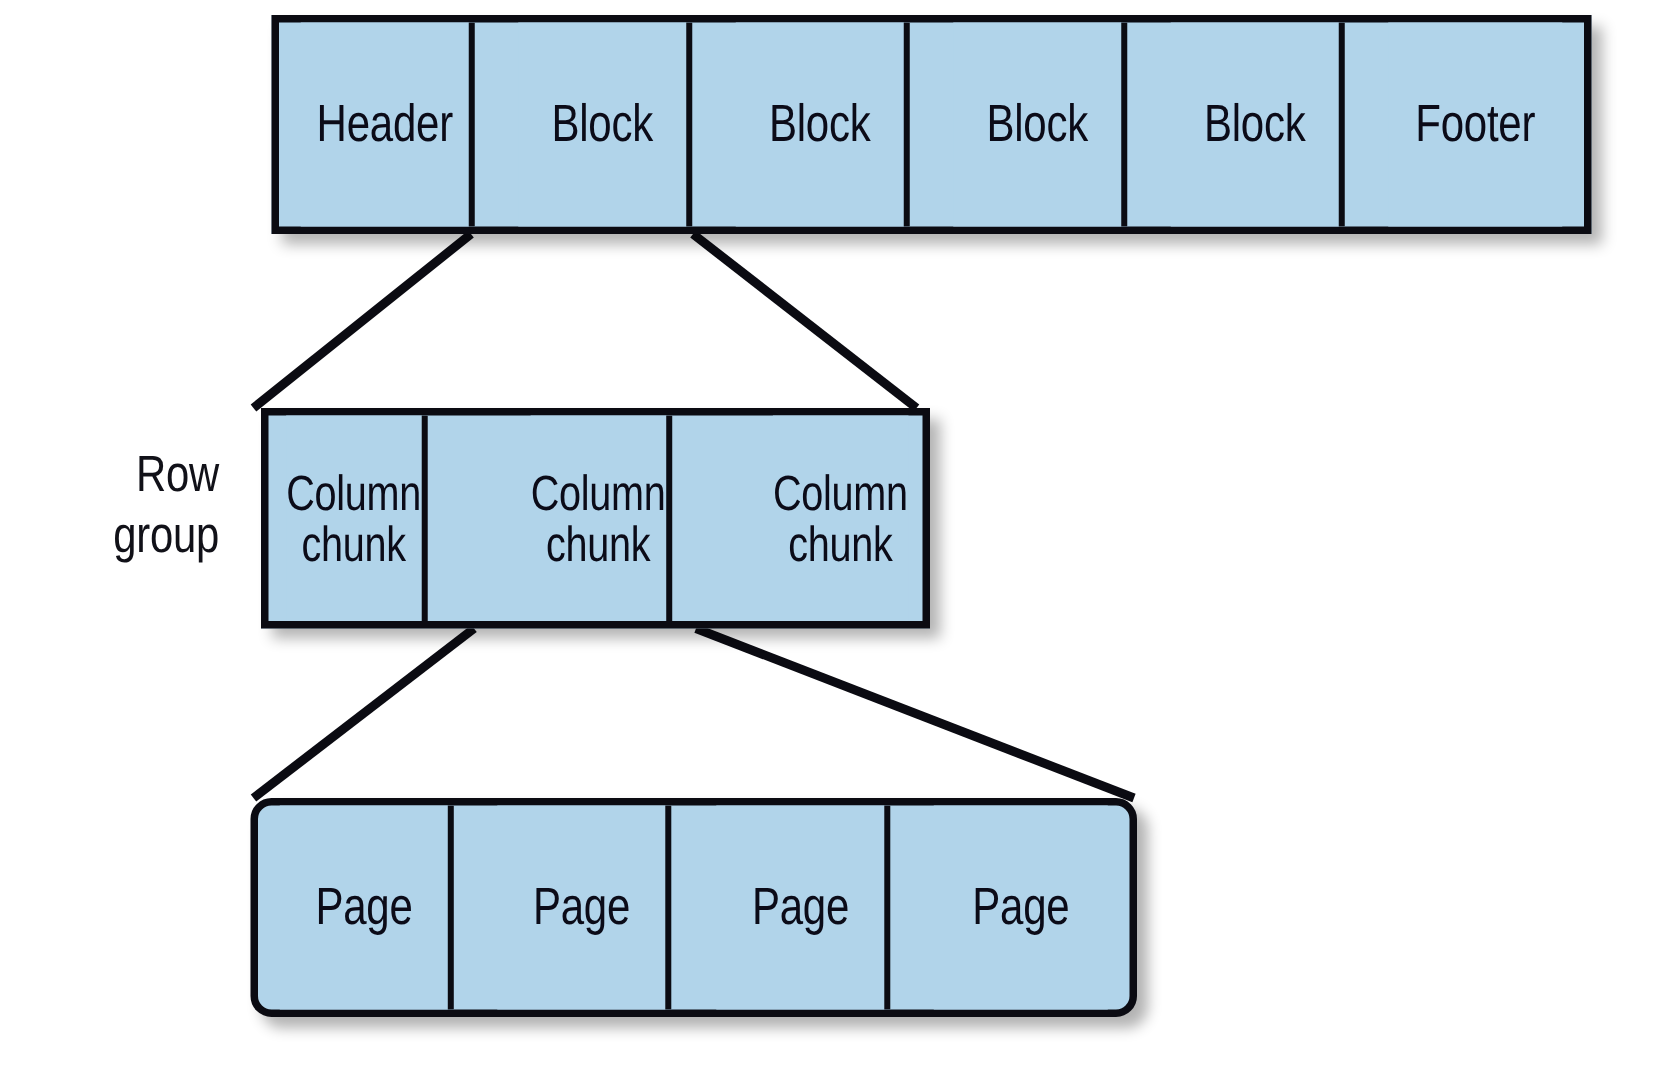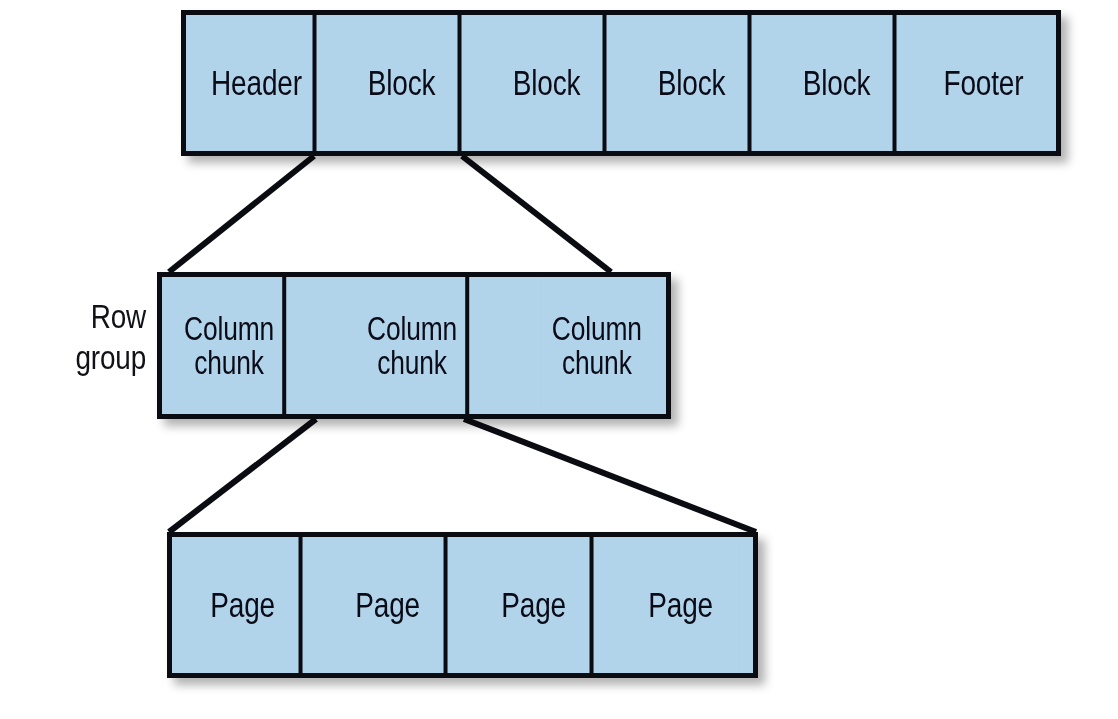--- a/index.html
+++ b/index.html
@@ -73,37 +73,38 @@
     height: 146px;
     margin-left: 14px;
   }
   #row-file .cell {
     width: 146.5px;
     font-size: 35px;
   }
 
   
   #row-rowgroup {
-    left: 157px;
+    left: 174px;
     top: 272px;
-    width: 514px;
+    width: 446px;
     height: 147px;
     gap: 45px;
   }
   #row-rowgroup .cell {
     width: 148.67px;
     font-size: 33px;
   }
 
   
   #row-pages {
     left: 167px;
     top: 532px;
     width: 591px;
     height: 146px;
+    border-radius: 14px;
   }
   #row-pages .cell {
     width: 147.75px;
     font-size: 35px;
   }
 
   
   #rowgroup-label {
     position: absolute;
     z-index: 3;

